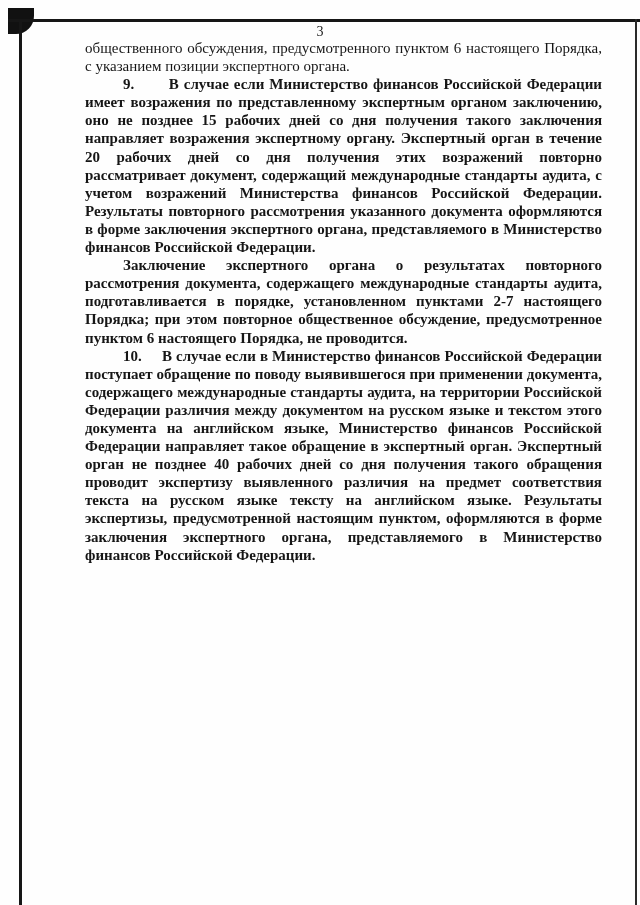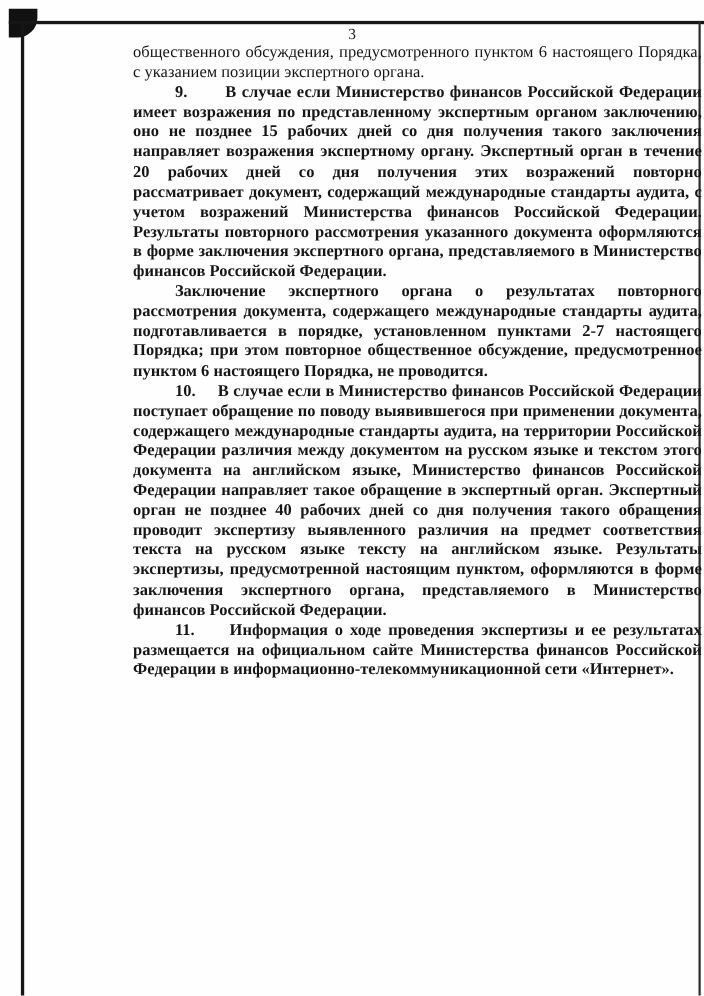--- a/index.html
+++ b/index.html
@@ -56,21 +56,20 @@
   }
   .text-block {
     position: absolute;
     top: 39px;
     left: 85px;
     width: 517px;
     font-size: 15px;
     line-height: 18.1px;
     text-align: justify;
     color: #161616;
-    margin-left: 36px;
   }
   .para {
     margin: 0;
     padding: 0;
     text-align: justify;
   }
   .para.indent {
     text-indent: 38px;
     font-weight: bold;
   }
@@ -84,15 +83,14 @@
   <div class="scan-left"></div>
   <div class="scan-right"></div>
 
   <div class="page-number">3</div>
 
   <div class="text-block">
       <p class="para">общественного обсуждения, предусмотренного пунктом 6 настоящего Порядка, с указанием позиции экспертного органа.</p>
       <p class="para indent">9.&nbsp;&nbsp;&nbsp;&nbsp;&nbsp;&nbsp;&nbsp;В случае если Министерство финансов Российской Федерации имеет возражения по представленному экспертным органом заключению, оно не позднее 15 рабочих дней со дня получения такого заключения направляет возражения экспертному органу. Экспертный орган в течение 20 рабочих дней со дня получения этих возражений повторно рассматривает документ, содержащий международные стандарты аудита, с учетом возражений Министерства финансов Российской Федерации. Результаты повторного рассмотрения указанного документа оформляются в форме заключения экспертного органа, представляемого в Министерство финансов Российской Федерации.</p>
       <p class="para indent">Заключение экспертного органа о результатах повторного рассмотрения документа, содержащего международные стандарты аудита, подготавливается в порядке, установленном пунктами 2-7 настоящего Порядка; при этом повторное общественное обсуждение, предусмотренное пунктом 6 настоящего Порядка, не проводится.</p>
       <p class="para indent">10.&nbsp;&nbsp;&nbsp;&nbsp;&nbsp;В случае если в Министерство финансов Российской Федерации поступает обращение по поводу выявившегося при применении документа, содержащего международные стандарты аудита, на территории Российской Федерации различия между документом на русском языке и текстом этого документа на английском языке, Министерство финансов Российской Федерации направляет такое обращение в экспертный орган. Экспертный орган не позднее 40 рабочих дней со дня получения такого обращения проводит экспертизу выявленного различия на предмет соответствия текста на русском языке тексту на английском языке. Результаты экспертизы, предусмотренной настоящим пунктом, оформляются в форме заключения экспертного органа, представляемого в Министерство финансов Российской Федерации.</p>
-      <p class="para indent">11.&nbsp;&nbsp;&nbsp;&nbsp;&nbsp;Информация о ходе проведения экспертизы и ее результатах размещается на официальном сайте Министерства финансов Российской Федерации в информационно-телекоммуникационной сети «Интернет».</p>
     </div>
 </div>
 
 </body></html>

